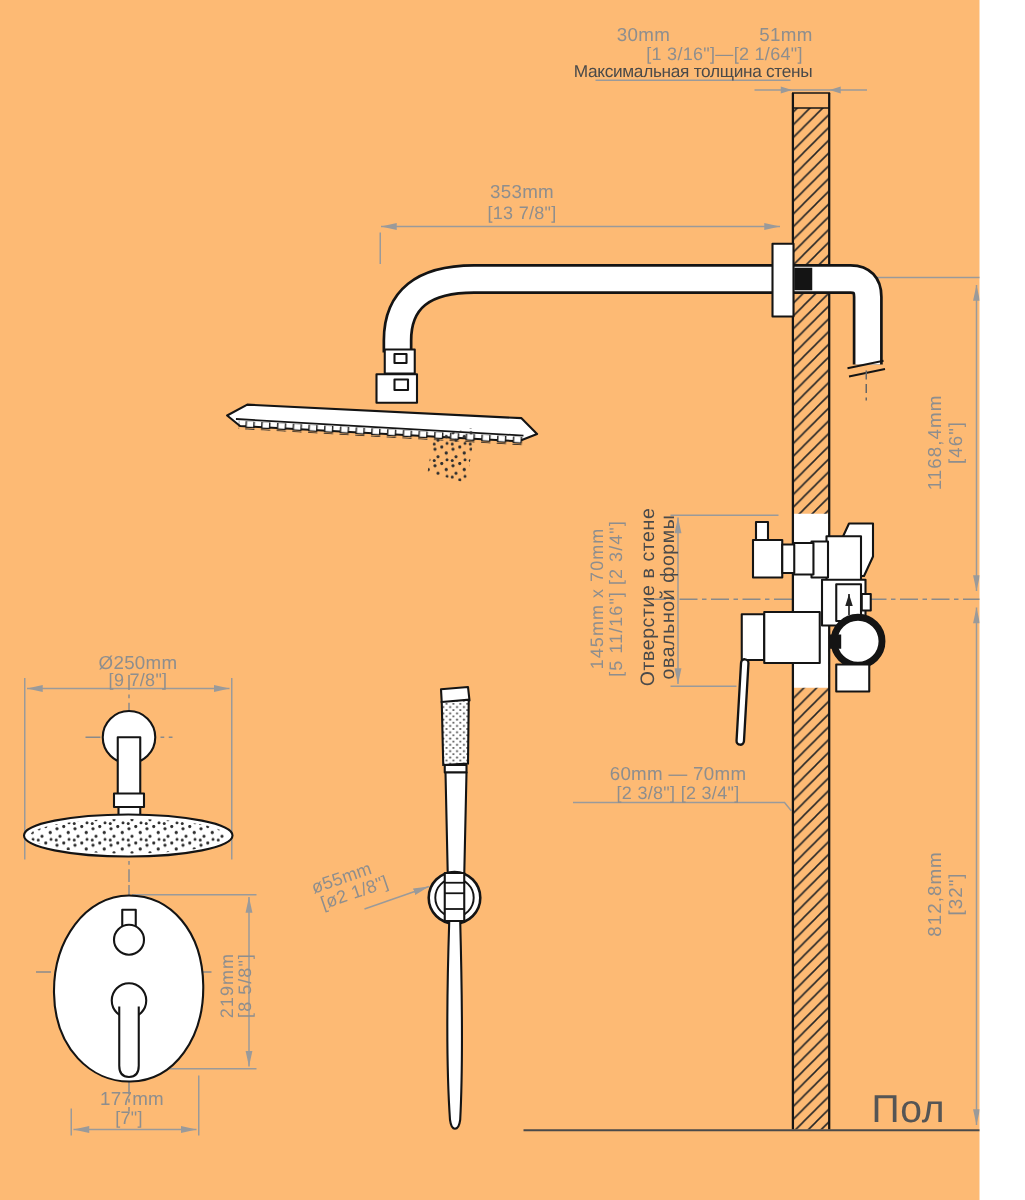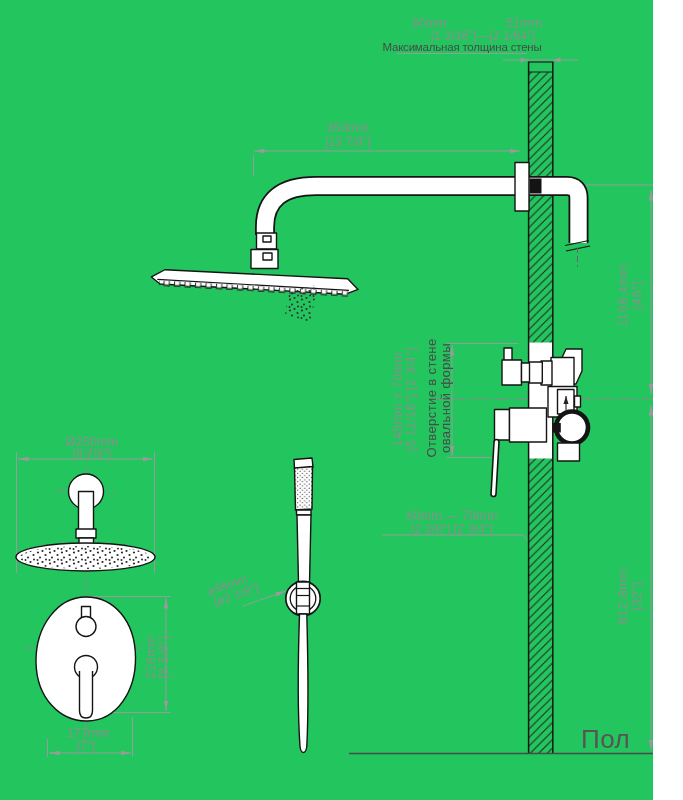--- a/index.html
+++ b/index.html
@@ -1,16 +1,16 @@
 <!DOCTYPE html>
 <html><head>
 <meta charset="utf-8">
 <style>
   html,body{margin:0;padding:0;background:#ffffff;}
-  .stage{position:relative;width:653px;height:800px;background:#22c55e;overflow:hidden;}
+  .stage{position:relative;width:653px;height:800px;background:#fdba74;overflow:hidden;}
   svg{position:absolute;left:0;top:0;}
   text{font-family:"Liberation Sans","DejaVu Sans",sans-serif;}
   .dimtxt{fill:#8e8e8e;font-size:12.5px;letter-spacing:0.2px;}
   .dimtxt2{fill:#8e8e8e;font-size:12px;letter-spacing:0.2px;}
   .rot{letter-spacing:0.7px;}
   .captxt{fill:#4a4a4a;font-size:11.5px;letter-spacing:-0.2px;}
   .holetxt{fill:#4a4a4a;font-size:13px;letter-spacing:0.4px;}
   .floortxt{fill:#555555;font-size:26px;letter-spacing:0.5px;}
   .dimln{stroke:#9a9a9a;stroke-width:1;fill:none;}
   .cln{stroke:#8a8a8a;stroke-width:1;fill:none;}

